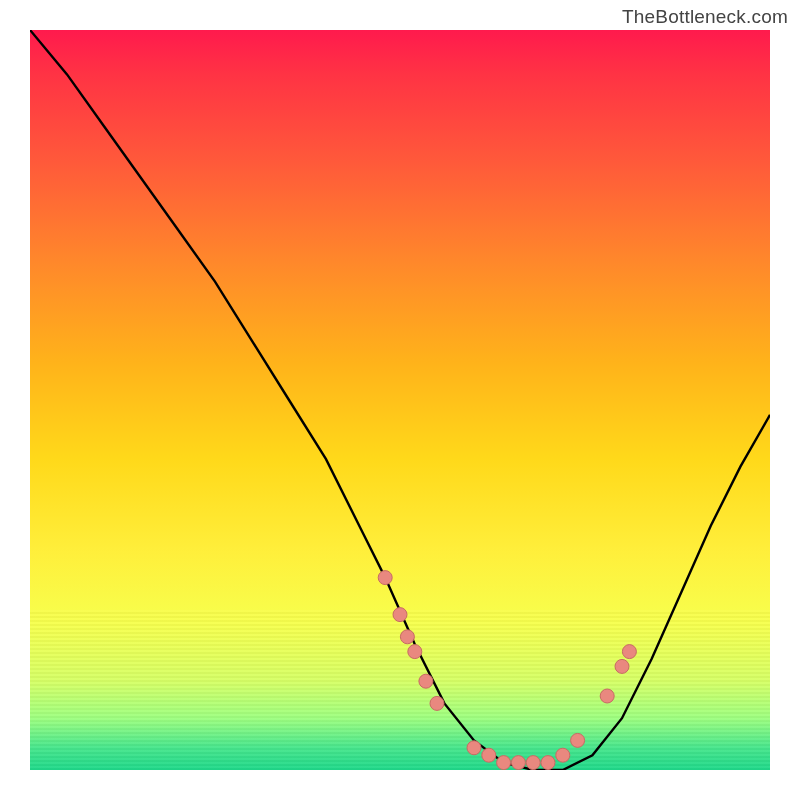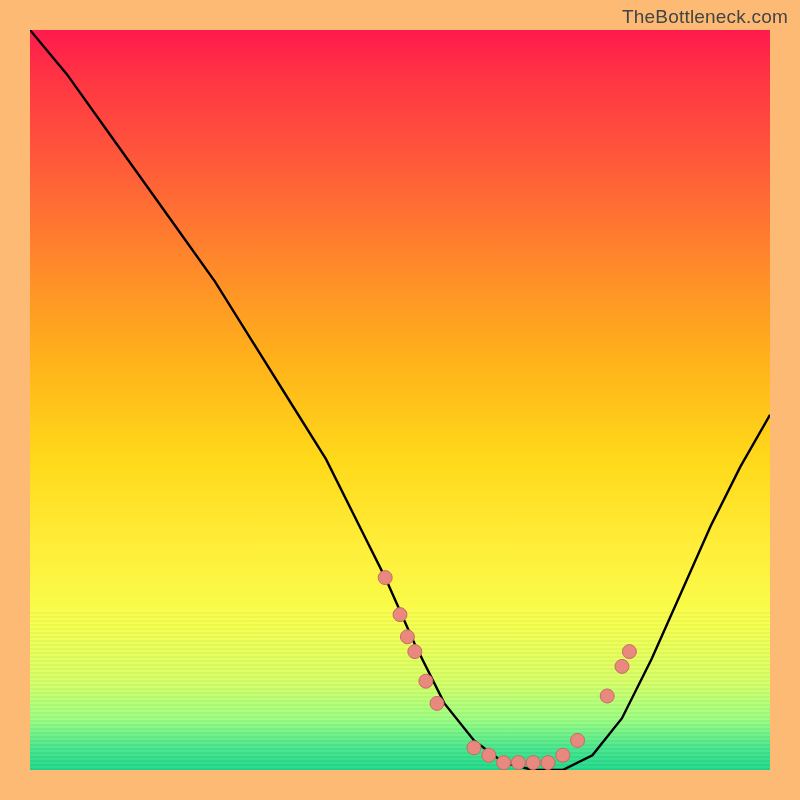--- a/index.html
+++ b/index.html
@@ -9,21 +9,21 @@
     height: 800px;
     background: #000;
     overflow: hidden;
     font-family: Arial, Helvetica, sans-serif;
   }
   .frame {
     position: absolute;
     left: 0; top: 0;
     width: 800px;
     height: 800px;
-    background: #fdba74;
+    background: #ffffff;
   }
   .plot-area {
     position: absolute;
     left: 30px;
     top: 30px;
     width: 740px;
     height: 740px;
     background: linear-gradient(to bottom,
       #ff1a4d 0%,
       #ff3344 6%,

